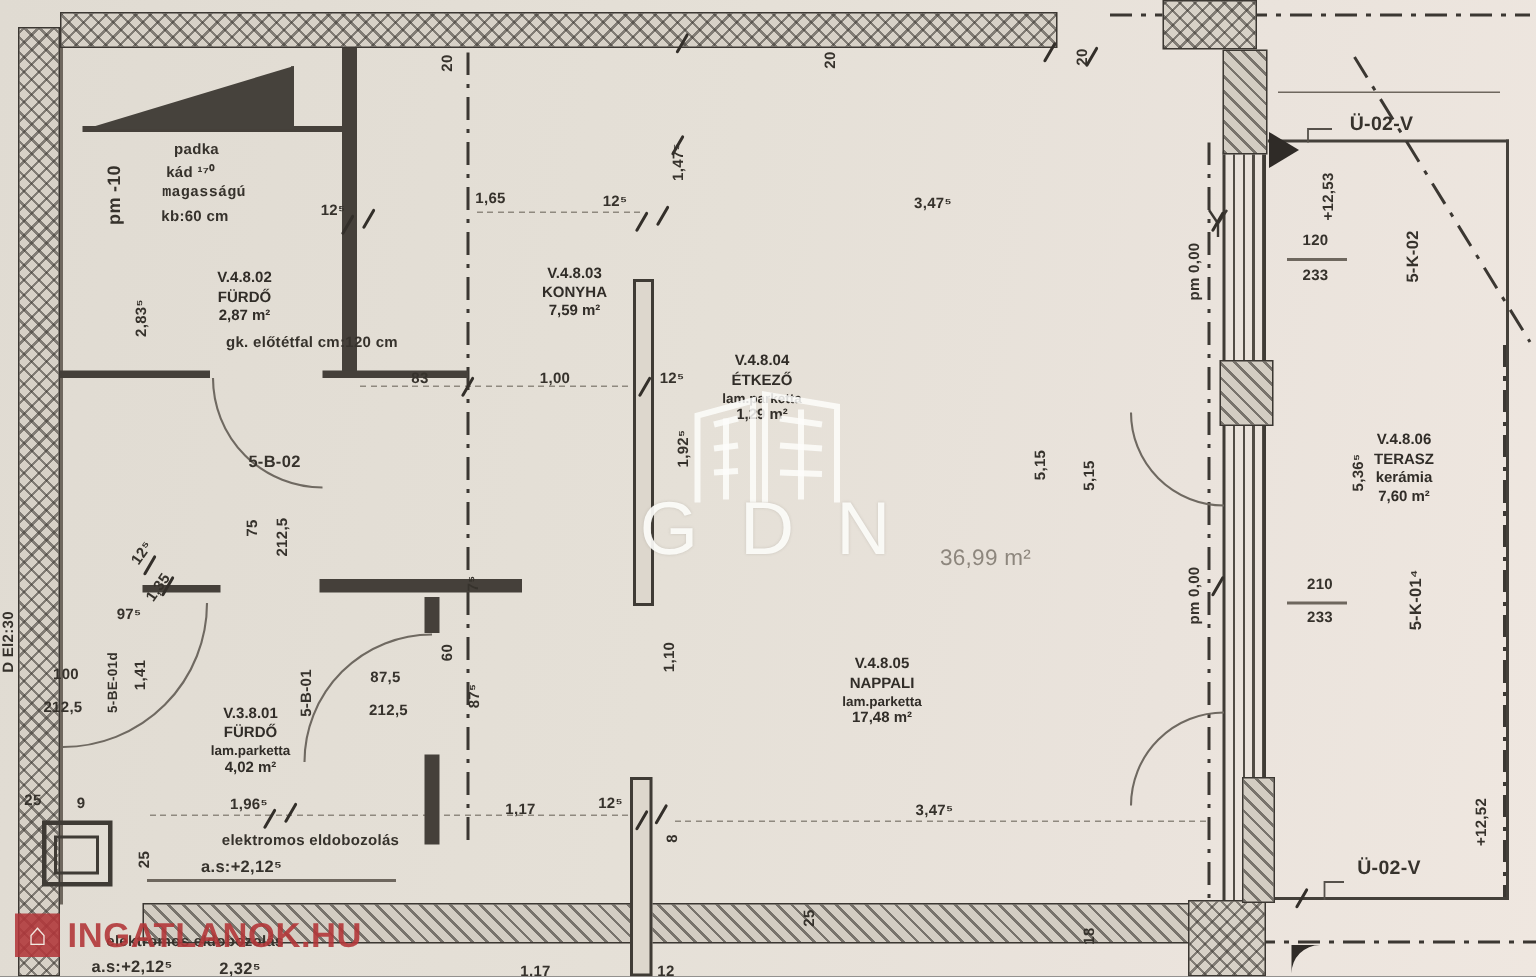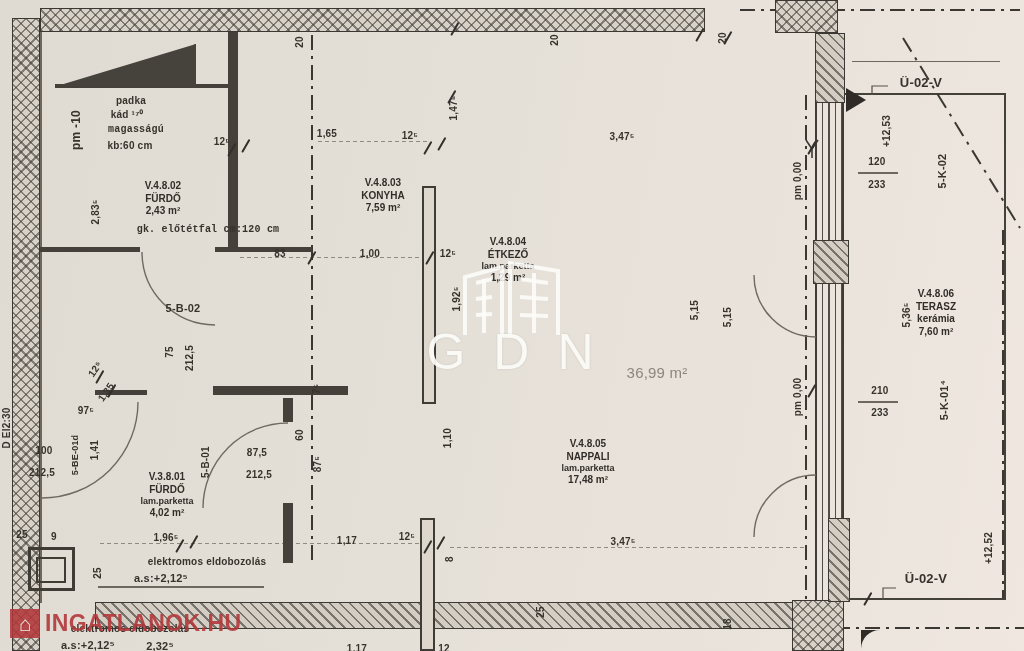--- a/index.html
+++ b/index.html
@@ -130,21 +130,21 @@
     <g stroke="#3b3732" stroke-width="1.6">
       <line x1="806" y1="140" x2="812" y2="149"></line>
         <line x1="818" y1="140" x2="812" y2="149"></line>
         <line x1="812" y1="149" x2="812" y2="158"></line>
     </g>
   </svg>
 
   <div class="roomlbl" style="left:163px;top:199px;">
     <div>V.4.8.02</div>
     <div>FÜRDŐ</div>
-    <div>2,43 m²</div>
+    <div>2,87 m²</div>
   </div>
   <div class="roomlbl" style="left:383px;top:196px;">
     <div>V.4.8.03</div>
     <div>KONYHA</div>
     <div>7,59 m²</div>
   </div>
   <div class="roomlbl" style="left:508px;top:260px;">
     <div>V.4.8.04</div>
     <div>ÉTKEZŐ</div>
     <div class="f9">lam.parketta</div>
@@ -168,21 +168,21 @@
     <div>kerámia</div>
     <div>7,60 m²</div>
   </div>
 
   <span class="lbl gray" style="left:657px;top:372px;font-size:15px;">36,99 m²</span>
 
   <span class="lbl" style="left:131px;top:100px;">padka</span>
   <span class="lbl" style="left:127px;top:114px;">kád ¹⁷⁰</span>
   <span class="lbl" style="left:136px;top:129px;font-family:Liberation Mono, monospace;">magasságú</span>
   <span class="lbl" style="left:130px;top:145px;">kb:60 cm</span>
-  <span class="lbl" style="left:208px;top:229px;font-family:Liberation Mono, monospace;">gk. előtétfal cm:120 cm</span>
+  <span class="lbl" style="left:208px;top:229px;">gk. előtétfal cm:120 cm</span>
   <span class="lbl" style="left:207px;top:561px;">elektromos eldobozolás</span>
   <span class="lbl f11" style="left:161px;top:578px;">a.s:+2,12⁵</span>
   <span class="lbl" style="left:130px;top:628px;z-index:35;">elektromos eldobozolás</span>
   <span class="lbl f11" style="left:88px;top:645px;">a.s:+2,12⁵</span>
   <span class="lbl f12 r90" style="left:76px;top:130px;">pm -10</span>
   <span class="lbl r90" style="left:797px;top:181px;">pm 0,00</span>
   <span class="lbl r90" style="left:797px;top:397px;">pm 0,00</span>
 
   <span class="lbl f11" style="left:183px;top:308px;">5-B-02</span>
   <span class="lbl r90" style="left:205px;top:462px;">5-B-01</span>

